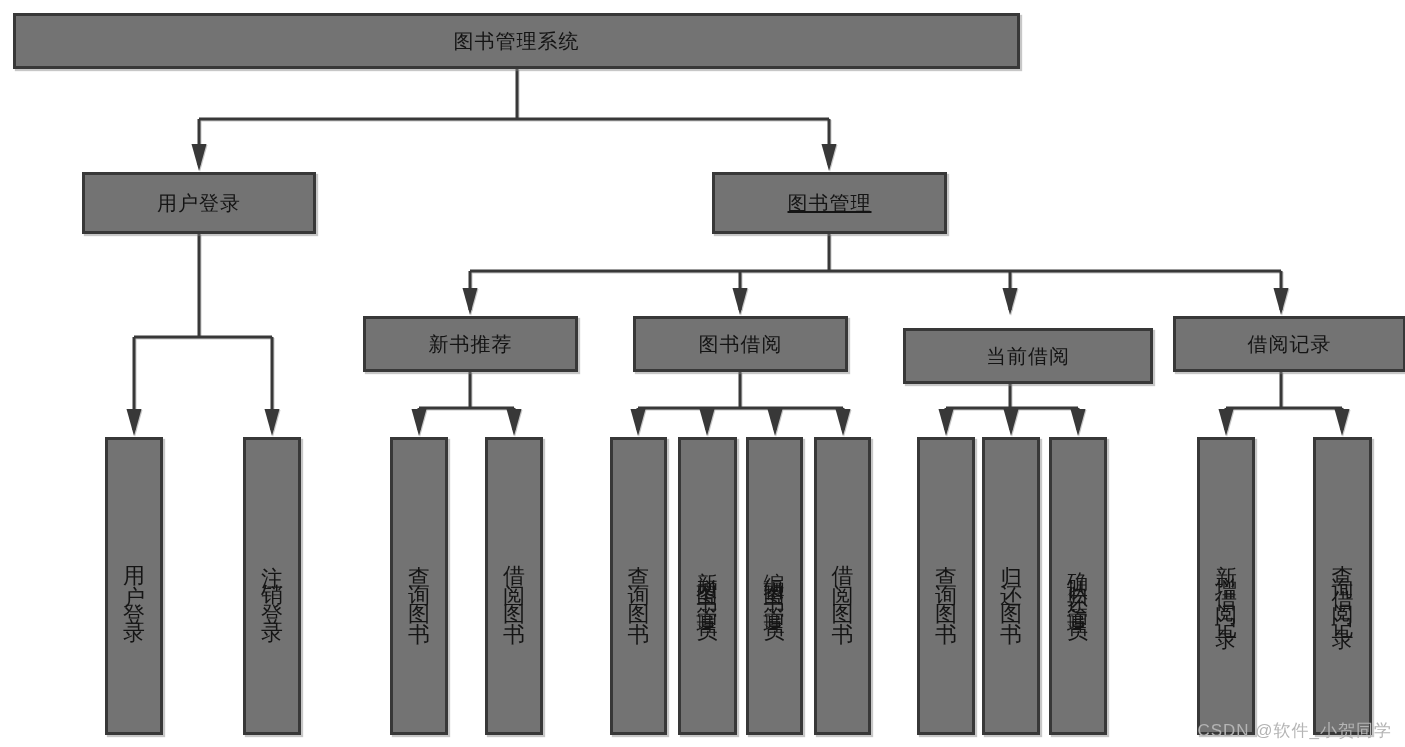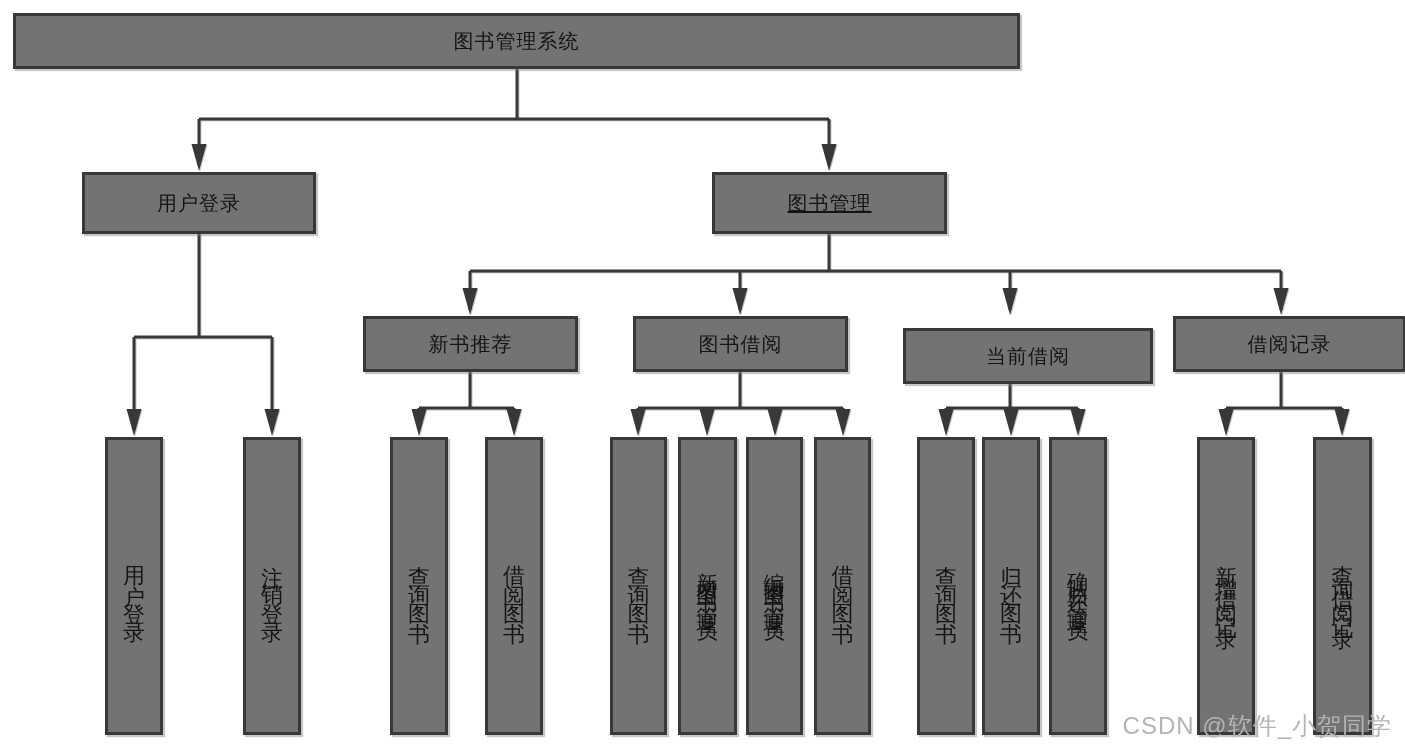--- a/index.html
+++ b/index.html
@@ -44,21 +44,21 @@
     line-height: 1;
   }
   .vs { letter-spacing: 19px; }
   .vm { letter-spacing: 13px; }
   .vl { letter-spacing: 7px; font-size: 21px; }
   #watermark {
     position: absolute;
     right: 13px;
     bottom: 5px;
     color: #b4b4b4;
-    font-size: 24px;
+    font-size: 17px;
     letter-spacing: 1px;
   }
 </style>
 </head>
 <body>
 
 <div id="canvas">
 
   <svg id="connectors" viewBox="0 0 1405 747" xmlns="http://www.w3.org/2000/svg">
     <path d="M517 69V119 M199 119H829 M199 119V165 M829 119V165

